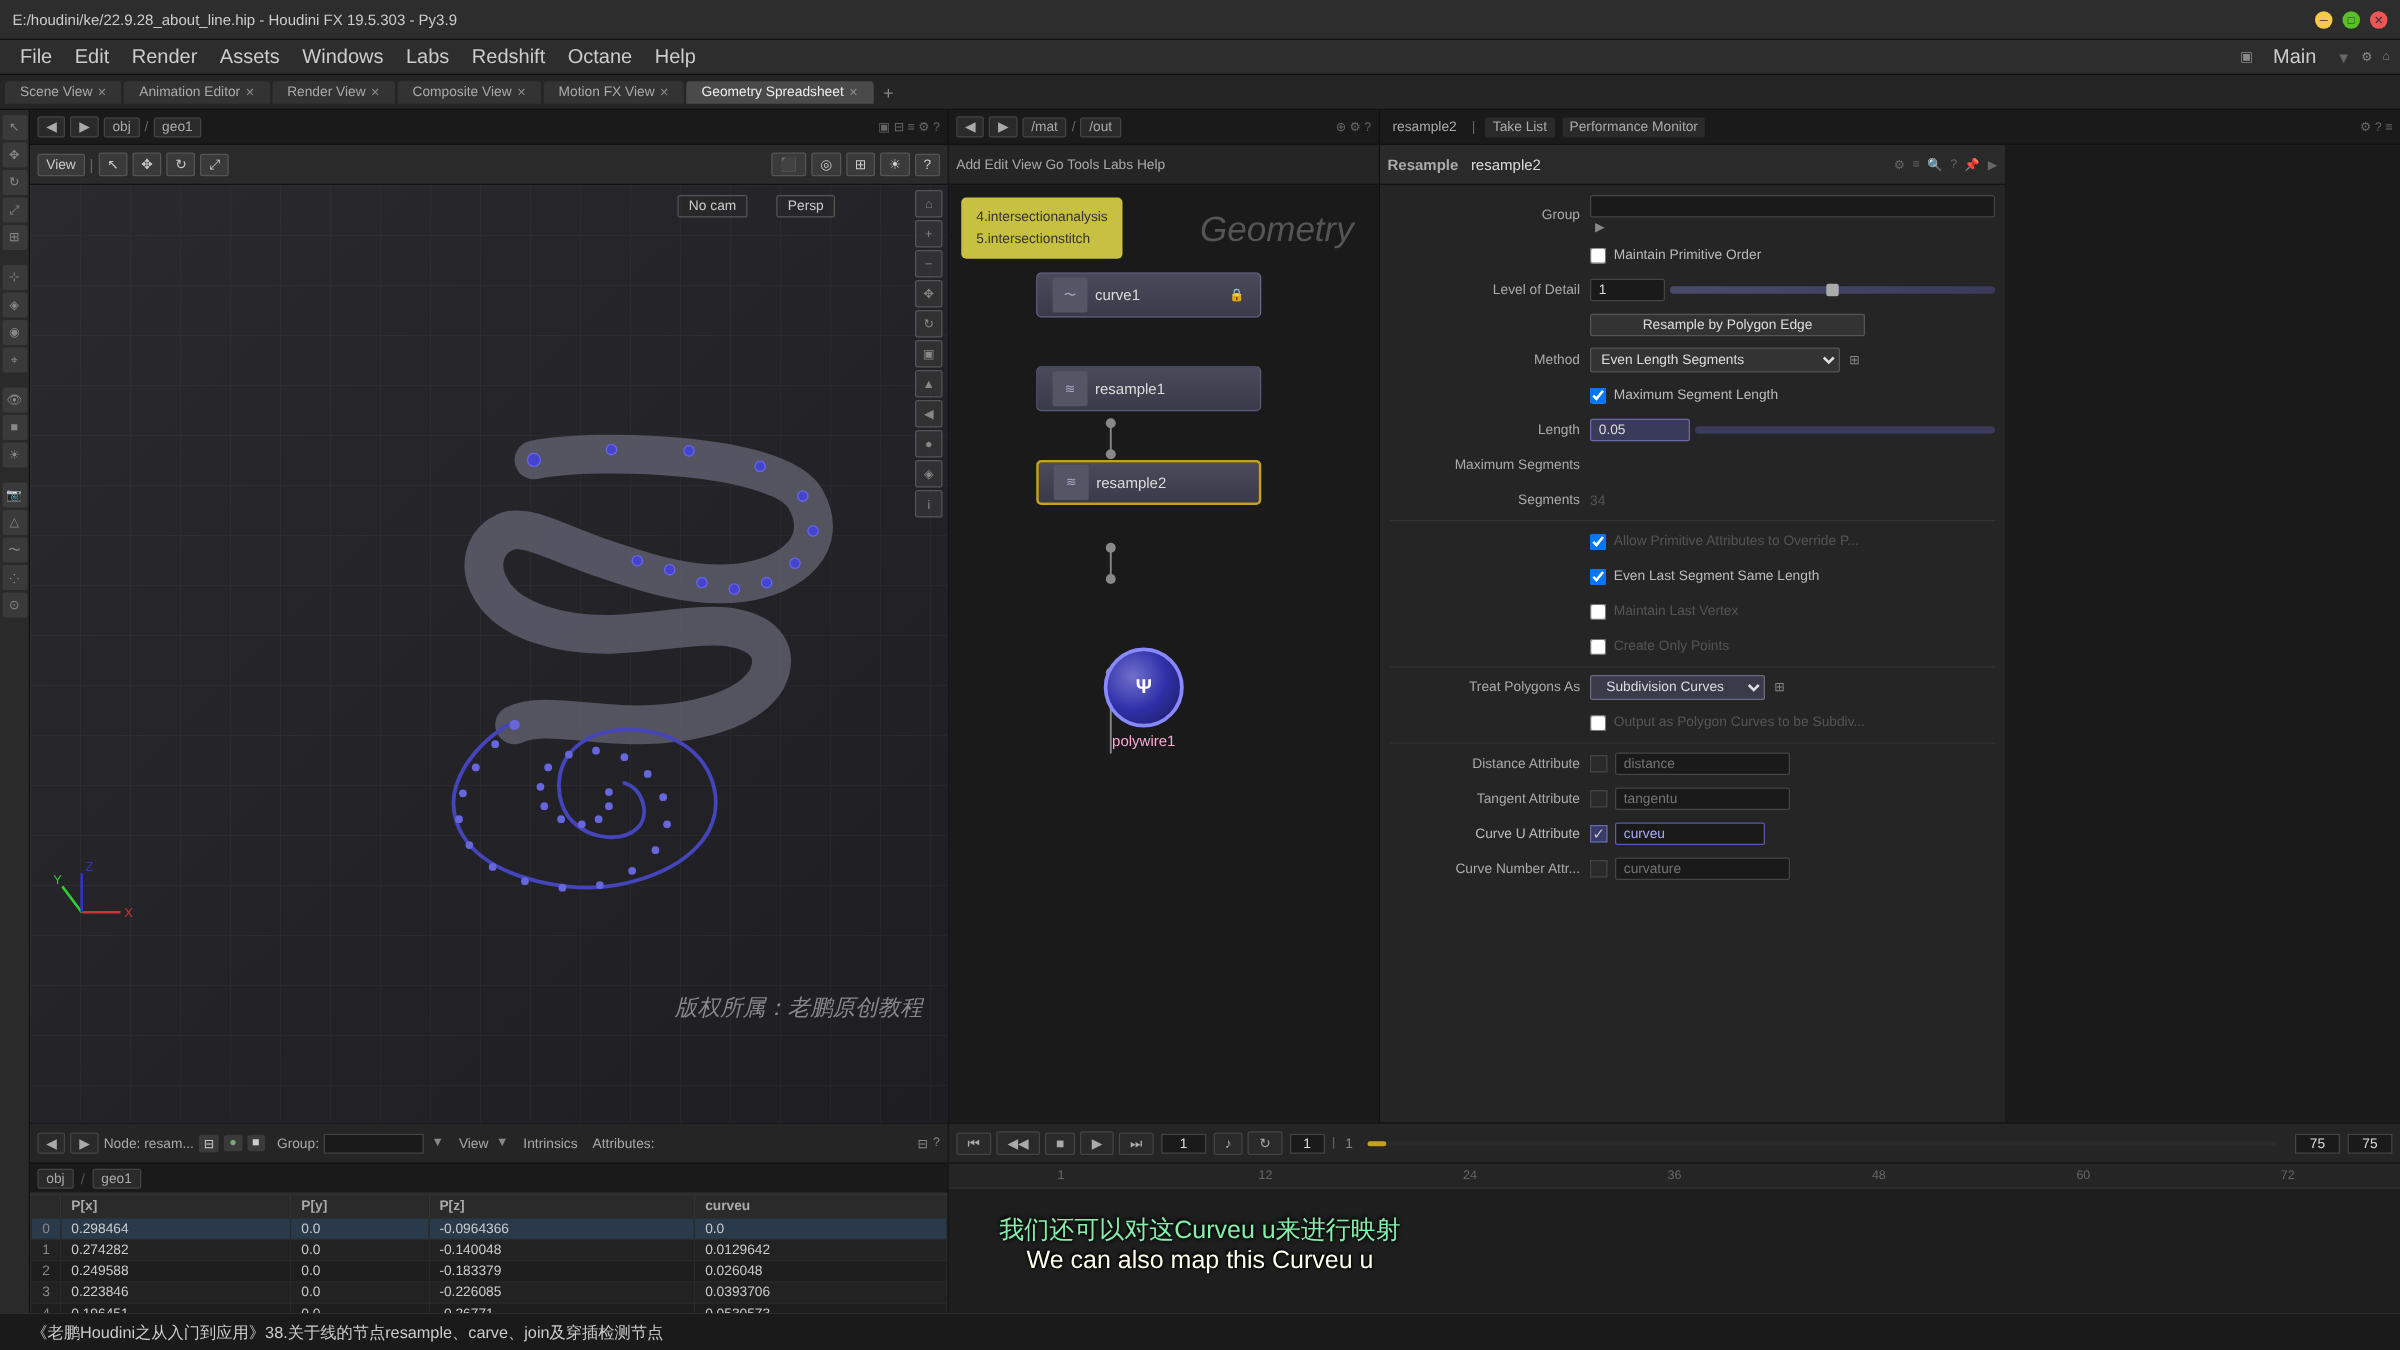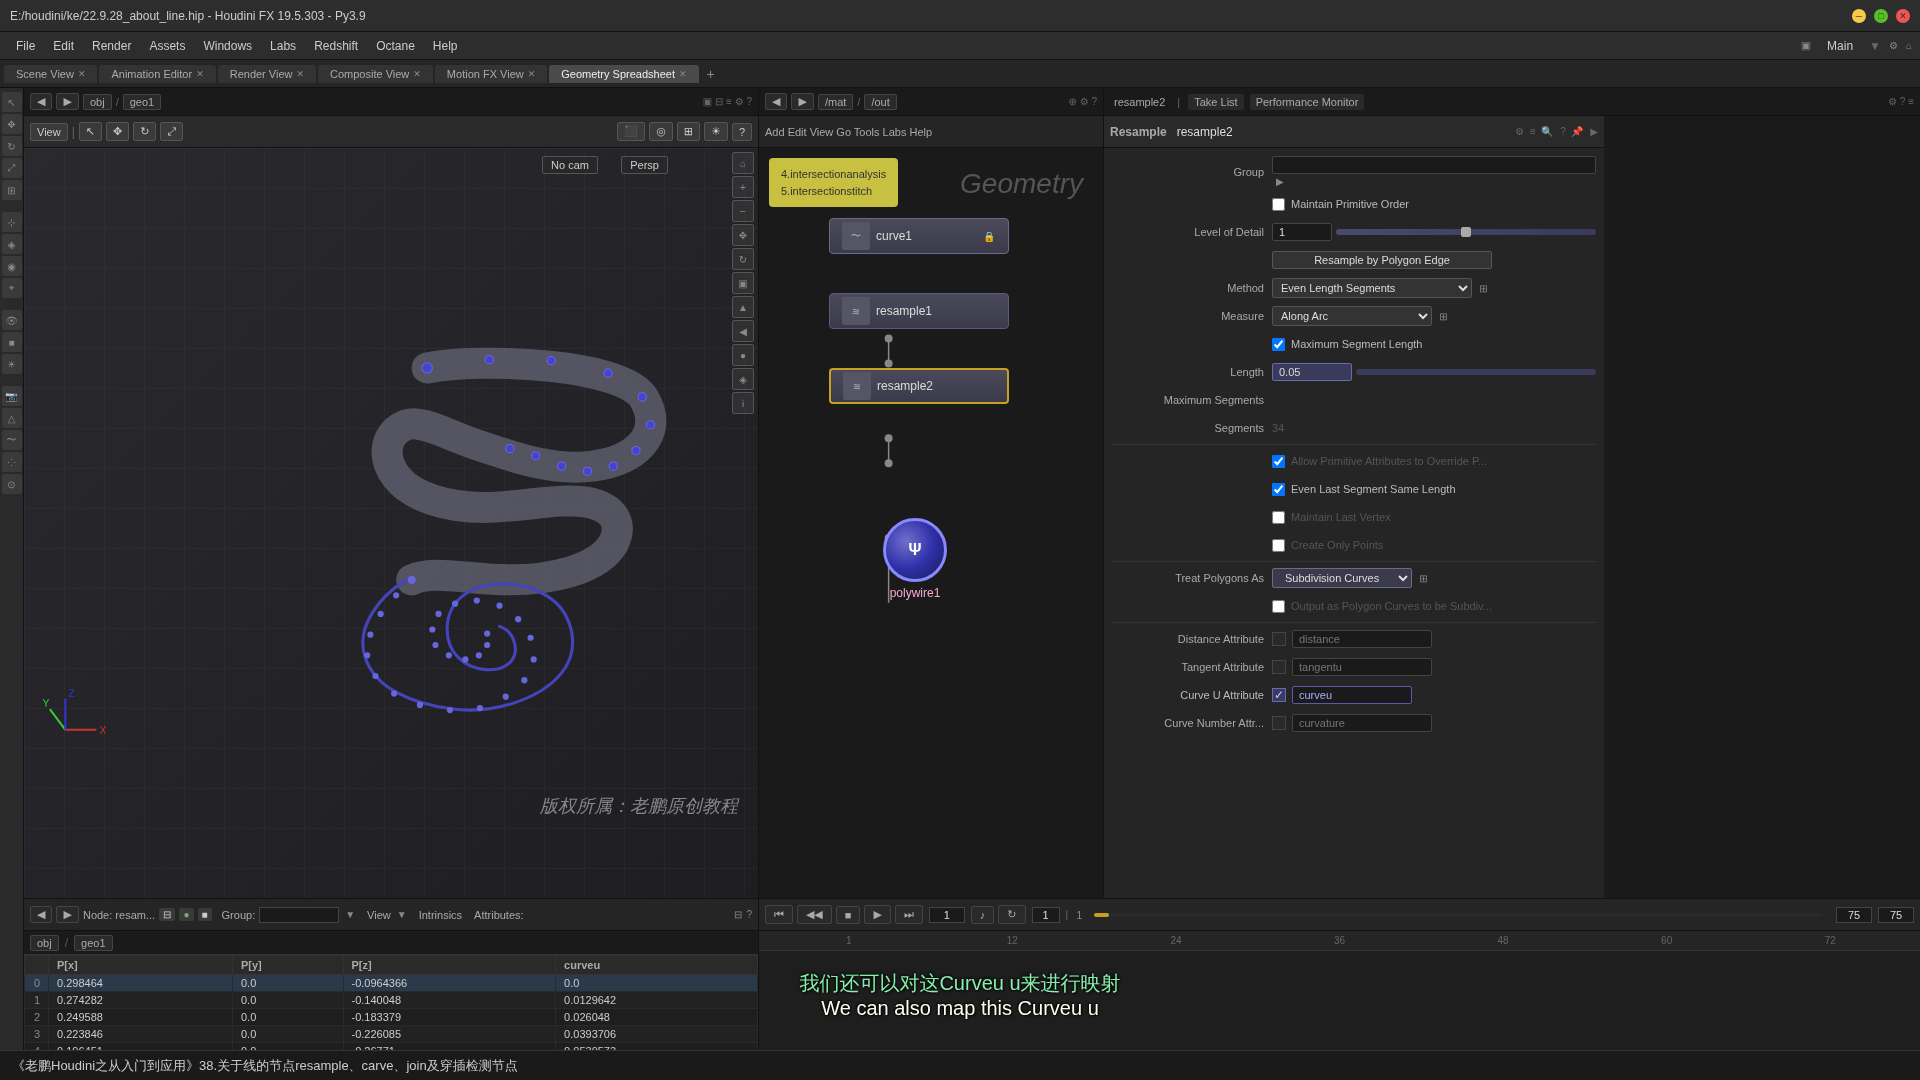--- a/index.html
+++ b/index.html
@@ -8,21 +8,21 @@
     
     #titlebar { height: 32px; background: #2d2d2d; display: flex; align-items: center; padding: 0 10px; border-bottom: 1px solid #111; }
     #titlebar .win-controls { margin-left: auto; display: flex; gap: 8px; }
     #titlebar .win-btn { width: 14px; height: 14px; border-radius: 50%; cursor: pointer; display: flex; align-items: center; justify-content: center; font-size: 9px; color: #333; }
     #titlebar .win-btn.minimize { background: #f7c948; }
     #titlebar .win-btn.maximize { background: #56c026; }
     #titlebar .win-btn.close { background: #f05555; }
 
     
     #menubar { height: 28px; background: #2d2d2d; display: flex; align-items: center; padding: 0 8px; gap: 2px; border-bottom: 1px solid #111; }
-    .menu-item { padding: 3px 8px; color: #ccc; cursor: pointer; border-radius: 3px; font-size: 12px; }
+    .menu-item { padding: 3px 8px; color: #ccc; cursor: pointer; border-radius: 3px; font-size: 16px; }
 
     
     #tabbar { height: 28px; background: #252525; display: flex; align-items: center; padding: 0 4px; gap: 2px; border-bottom: 1px solid #111; }
     .tab { padding: 3px 12px; background: #333; color: #aaa; cursor: pointer; border-radius: 3px 3px 0 0; font-size: 11px; display: flex; align-items: center; gap: 4px; }
     .tab.active { background: #4a4a4a; color: #eee; }
     .tab .tab-close { color: #888; font-size: 9px; cursor: pointer; }
     .tab-add { color: #888; padding: 0 6px; cursor: pointer; font-size: 14px; }
 
     
     #main { display: flex; height: calc(1080px - 32px - 28px); }
@@ -118,21 +118,21 @@
     
     #bottom-controls { height: 32px; background: #1a1a1a; display: flex; align-items: center; padding: 0 8px; gap: 6px; border-top: 1px solid #333; }
     .bc-btn { padding: 2px 8px; background: #2a2a2a; border: 1px solid #444; color: #aaa; cursor: pointer; font-size: 11px; border-radius: 2px; }
 
     
     #subtitle { position: fixed; bottom: 60px; left: 50%; transform: translateX(-50%); text-align: center; pointer-events: none; z-index: 100; }
     .subtitle-cn { font-size: 20px; color: #86efac; text-shadow: 1px 1px 3px #000, -1px -1px 3px #000; font-weight: normal; }
     .subtitle-en { font-size: 20px; color: #ffe; text-shadow: 1px 1px 2px #000, -1px -1px 2px #000; }
 
     
-    #lesson-bar { position: fixed; bottom: 0; left: 0; right: 0; height: 30px; background: #1a1a1a; display: flex; align-items: center; padding: 0 12px; border-top: 1px solid #333; }
+    #lesson-bar { position: fixed; bottom: 0; left: 0; right: 0; height: 30px; background: #1a1a1a; display: flex; align-items: center; padding: 0 25px; border-top: 1px solid #333; }
     .lesson-text { font-size: 13px; color: #ccc; }
 
     
     .pm-tab { background: #2a2a2a; color: #aaa; }
 
     
     #watermark { position: absolute; bottom: 80px; right: 20px; color: #888; font-size: 18px; font-style: italic; pointer-events: none; }
 
     
     #curve-svg { position: absolute; top: 0; left: 0; width: 100%; height: 100%; pointer-events: none; }
@@ -485,29 +485,20 @@
           <div class="prop-row">
             <span class="prop-label">Method</span>
             <div class="prop-value">
               <select class="prop-select" style="width:200px;">
                 <option>Even Length Segments</option>
               </select>
               <span style="margin-left:4px; color:#888; font-size:10px;">⊞</span>
             </div>
           </div>
 
-          <div class="prop-row">
-            <span class="prop-label">Measure</span>
-            <div class="prop-value">
-              <select class="prop-select" style="width:160px;">
-                <option>Along Arc</option>
-              </select>
-              <span style="margin-left:4px; color:#888; font-size:10px;">⊞</span>
-            </div>
-          </div>
 
           <div class="prop-row">
             <span class="prop-label"></span>
             <div class="prop-check-row">
               <input type="checkbox" class="prop-checkbox" checked="" style="">
               <span class="check-label">Maximum Segment Length</span>
             </div>
           </div>
 
           <div class="prop-row">

